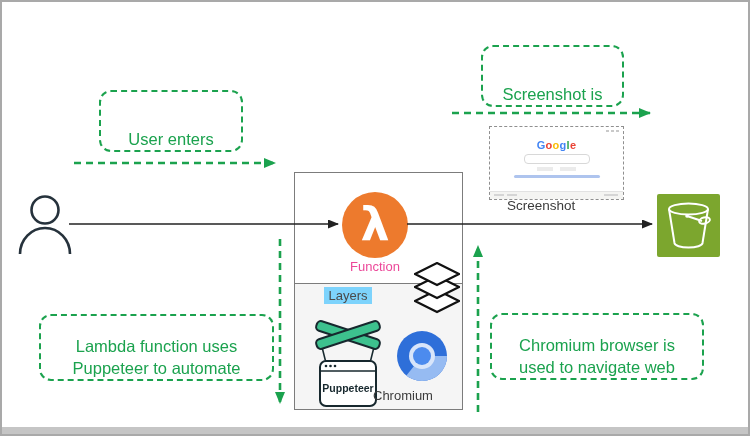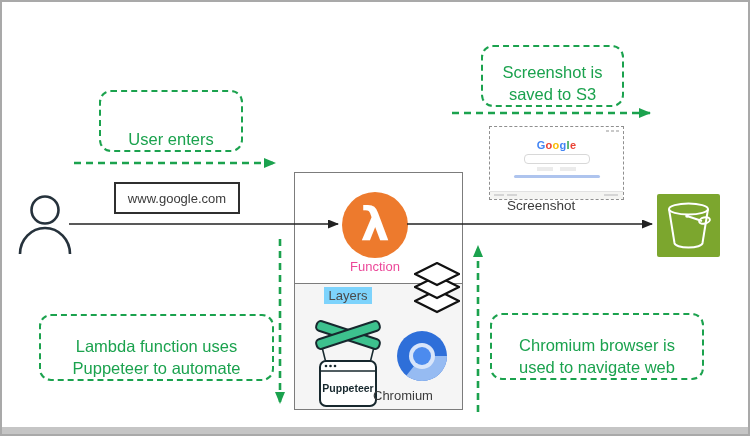--- a/index.html
+++ b/index.html
@@ -94,31 +94,27 @@
     <line x1="450" y1="111" x2="648" y2="111" stroke="#1BA24E" stroke-width="2.6" stroke-dasharray="7,5" marker-end="url(#arrG)"></line>
     <line x1="278" y1="237" x2="278" y2="401" stroke="#1BA24E" stroke-width="2.6" stroke-dasharray="7,5" marker-end="url(#arrG)"></line>
     <line x1="476" y1="410" x2="476" y2="244" stroke="#1BA24E" stroke-width="2.6" stroke-dasharray="7,5" marker-end="url(#arrG)"></line>
   </svg>
 
   <svg class="abs" style="left:15px; top:192px; z-index:3;" width="56" height="62" viewBox="0 0 56 62">
     <circle cx="28" cy="16" r="13.5" fill="#fff" stroke="#26323C" stroke-width="2.6"></circle>
     <path d="M3,60 a25,26 0 0 1 50,0" fill="#fff" stroke="#26323C" stroke-width="2.6"></path>
   </svg>
 
-  <div class="url-box">
-    <span>www.google.com</span>
-  </div>
 
   <div class="callout" style="left:97px; top:88px; width:140px; height:58px;">
     <span>User enters</span>
   </div>
 
   <div class="callout" style="left:479px; top:43px; width:139px; height:58px;">
     <span>Screenshot is</span>
-    <span>saved to S3</span>
   </div>
 
   <div class="callout" style="left:488px; top:311px; width:210px; height:63px;">
     <span>Chromium browser is</span>
     <span>used to navigate web</span>
   </div>
 
   <div class="callout" style="left:37px; top:312px; width:231px; height:63px;">
     <span>Lambda function uses</span>
     <span>Puppeteer to automate</span>

